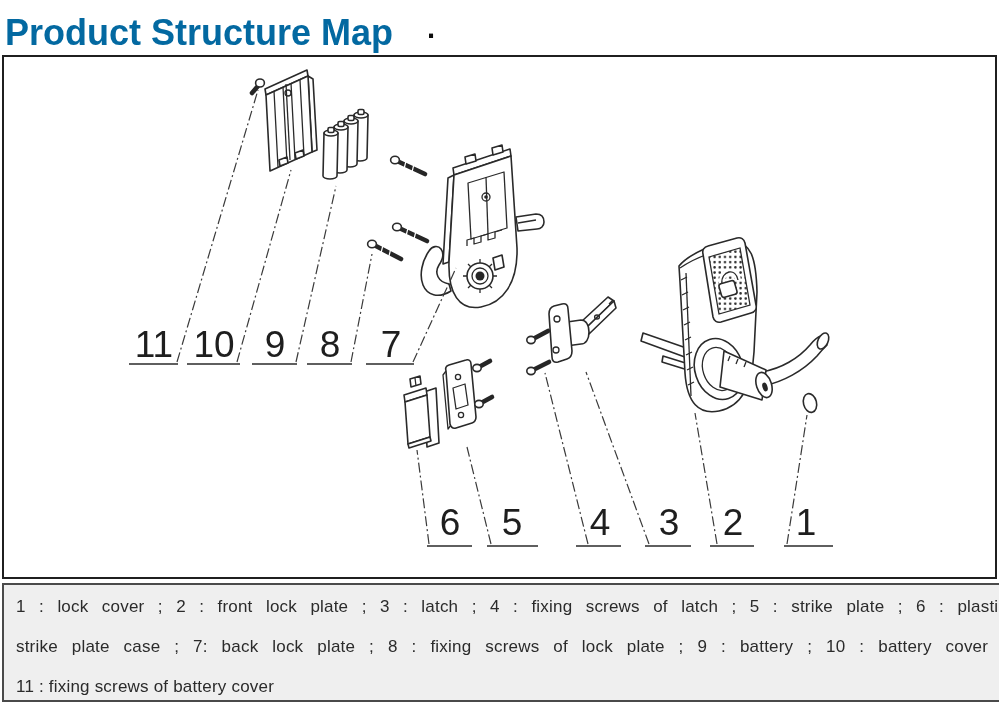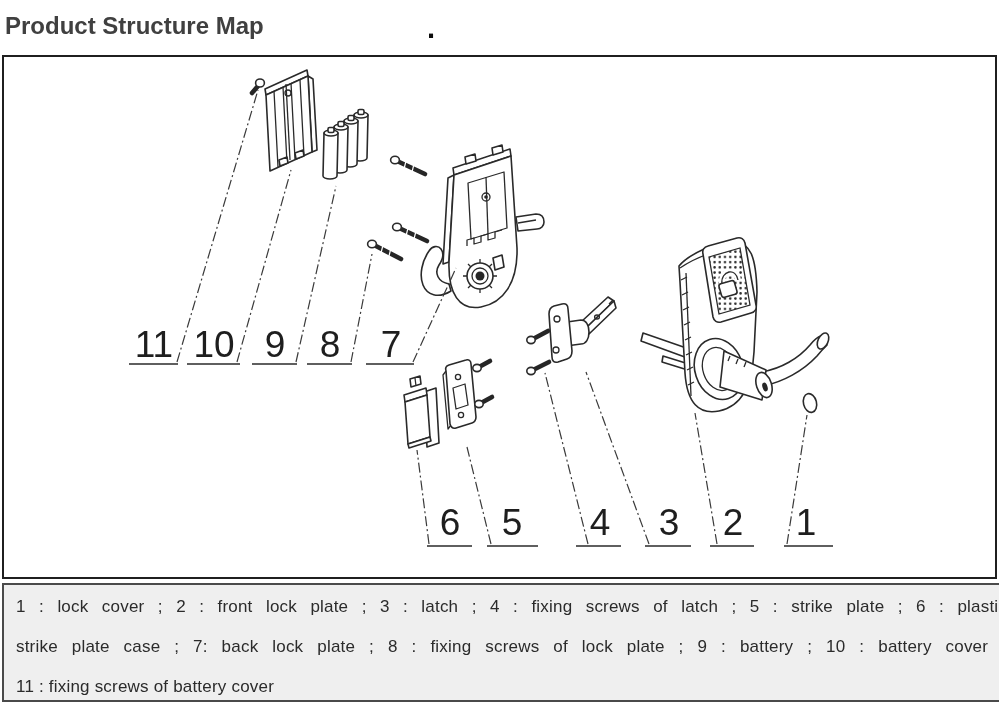--- a/index.html
+++ b/index.html
@@ -1,19 +1,19 @@
 <!DOCTYPE html>
 <html><head>
 <meta charset="utf-8">
 <style>
   html,body{margin:0;padding:0;background:#ffffff;}
   .page{position:relative;width:999px;height:702px;background:#fff;overflow:hidden;
         font-family:"Liberation Sans",sans-serif;color:#1e1e1e;}
-  .title{position:absolute;left:5px;top:12px;font-size:24px;font-weight:700;
-         color:#404040;letter-spacing:0px;}
+  .title{position:absolute;left:5px;top:12px;font-size:36px;font-weight:700;
+         color:#0369a1;letter-spacing:0px;}
   .title-dot{position:absolute;left:427px;top:12px;font-size:29px;font-weight:700;color:#0c0c0c;}
   .diagram-box{position:absolute;left:2px;top:55px;width:991px;height:520px;
                border:2px solid #1f1f1f;background:#fff;}
   .legend-box{position:absolute;left:2px;top:583px;width:991px;height:113px;
               border:2px solid #4a4a4a;background:#efefef;
               padding:2px 12px 0 12px;box-sizing:content-box;}
   .legend-line{font-size:17px;line-height:40px;color:#2b2b2b;
                text-align:justify;letter-spacing:0.2px;white-space:normal;}
   .legend-line.just{text-align-last:justify;}
   svg.overlay{position:absolute;left:0;top:0;pointer-events:none;}

